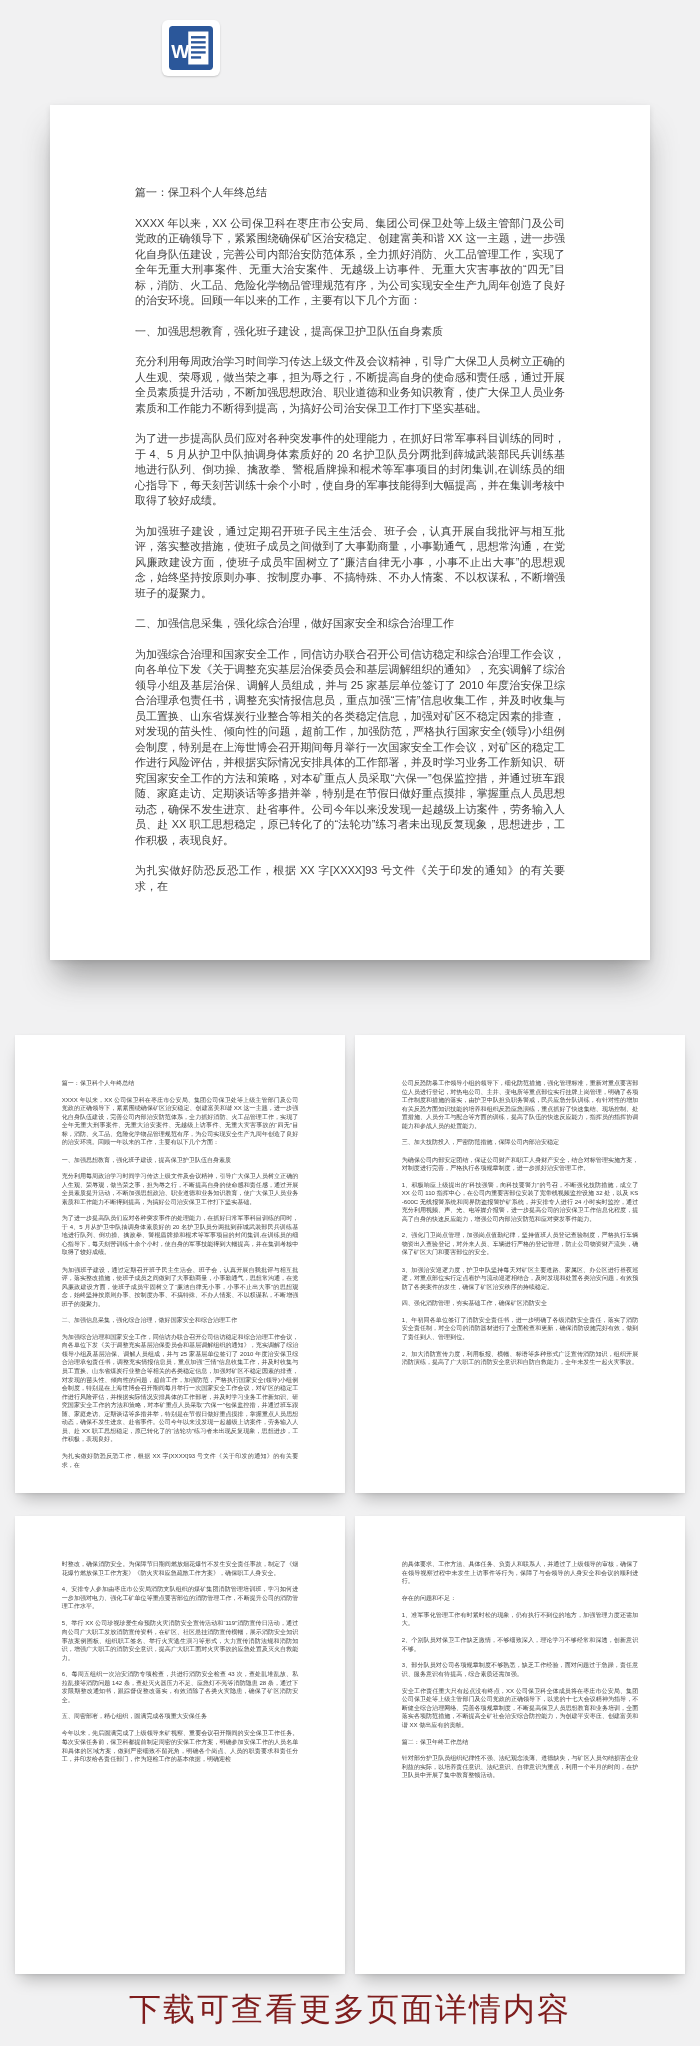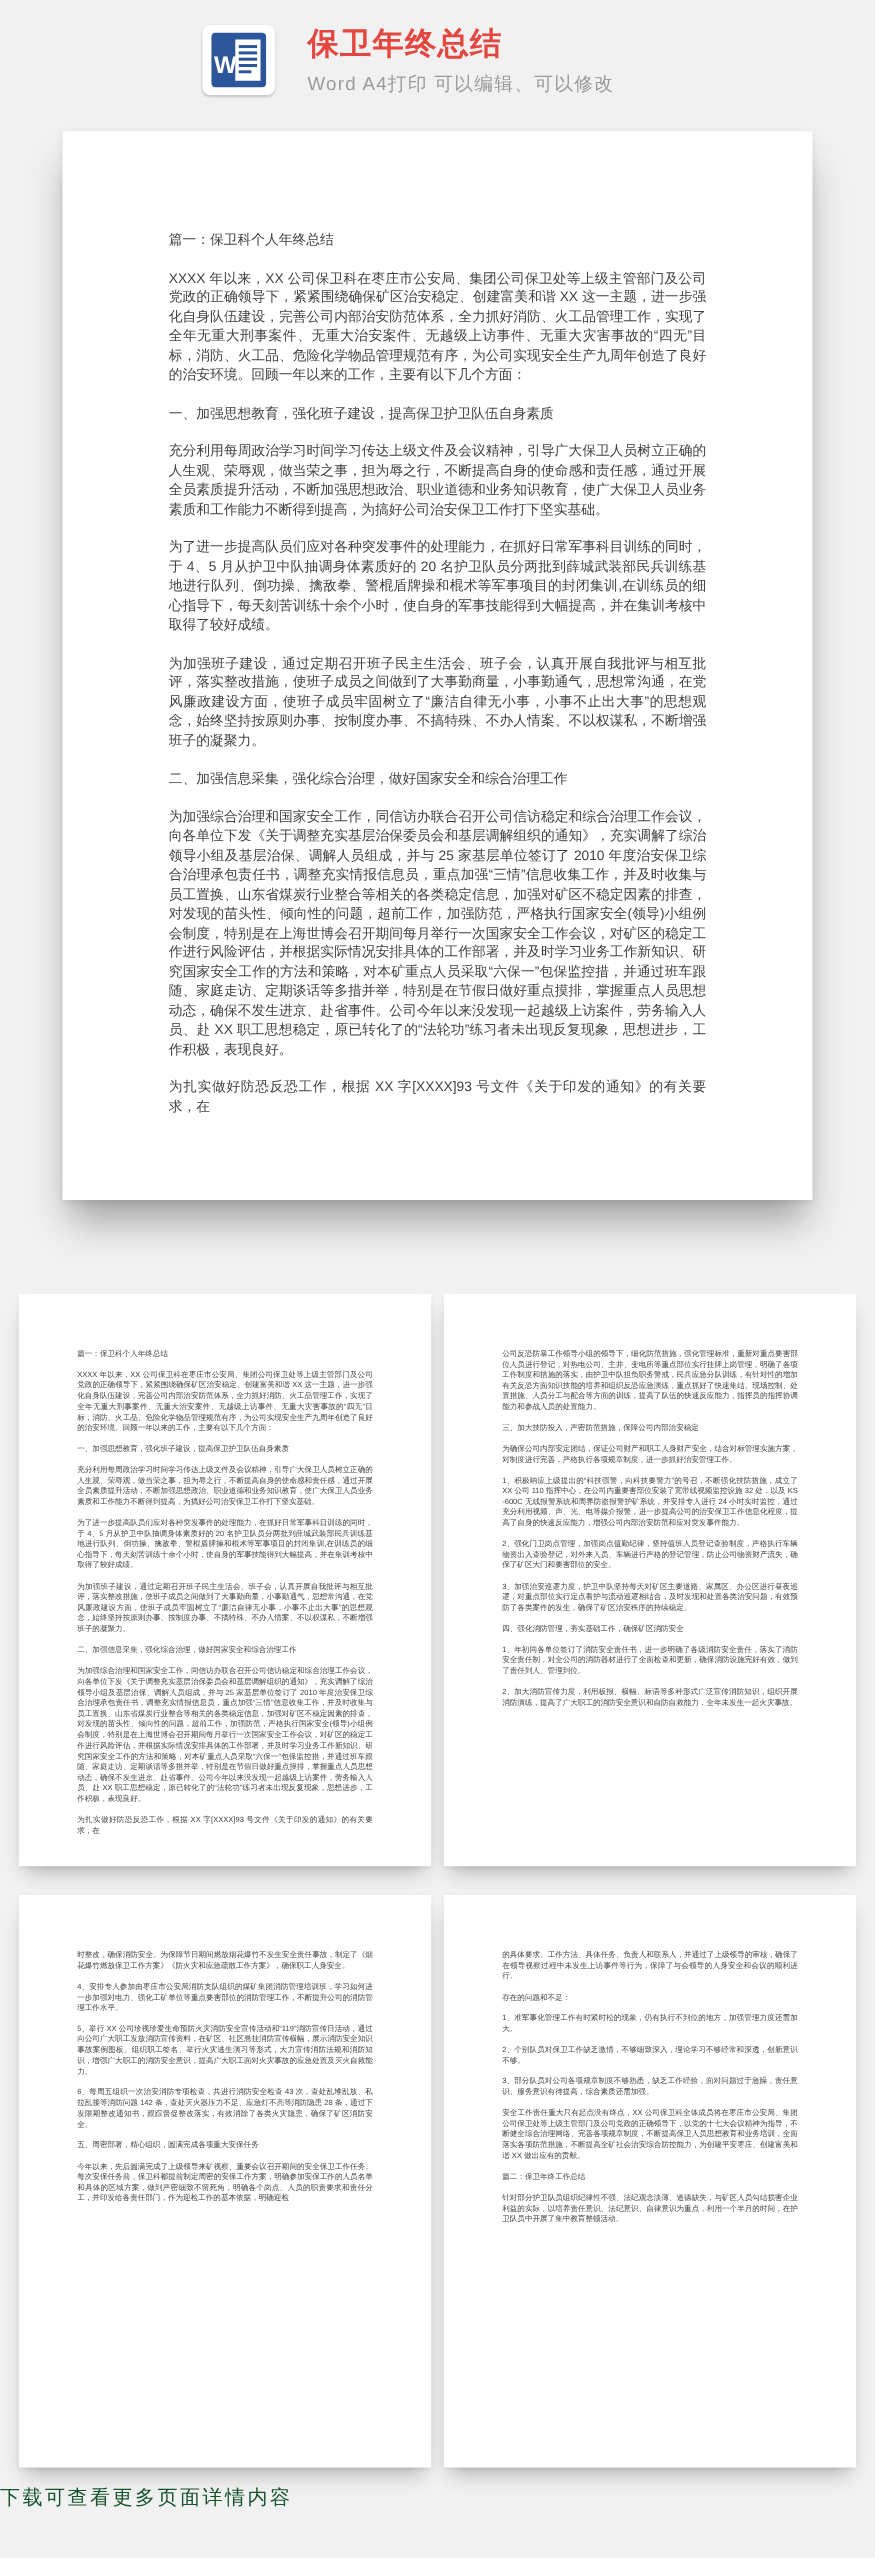--- a/index.html
+++ b/index.html
@@ -78,44 +78,41 @@
   }
   .thumb-inner{
     width:600px;
     min-height:833px;
     transform:scale(0.55);
     transform-origin:0 0;
   }
   
   .footer-note{
     margin-top:14px;
-    font-size:16px;
-    color:#14532d;
+    text-align:center;
+    font-size:32px;
+    color:#7f1d1d;
     letter-spacing:2px;
   }
 </style>
 </head>
 <body>
 
 <div class="doc-header">
   <div class="icon-tile">
     <svg width="44" height="44" viewBox="0 0 48 48" aria-hidden="true">
       <rect x="0" y="0" width="48" height="48" rx="4" fill="#2b579a"></rect>
       <path d="M21 6 L43 6 L43 42 L21 42 Z" fill="#ffffff"></path>
       <rect x="24" y="11" width="16" height="2.6" fill="#2b579a"></rect>
       <rect x="24" y="16.5" width="16" height="2.6" fill="#2b579a"></rect>
       <rect x="24" y="22" width="16" height="2.6" fill="#2b579a"></rect>
       <rect x="24" y="27.5" width="16" height="2.6" fill="#2b579a"></rect>
       <rect x="24" y="33" width="11" height="2.6" fill="#2b579a"></rect>
       <text x="2.5" y="35" fill="#ffffff" font-family="Liberation Sans, DejaVu Sans, sans-serif" font-size="21" font-weight="bold">W</text>
     </svg>
-  </div>
-  <div class="header-text">
-    <div class="doc-title">保卫年终总结</div>
-    <div class="doc-subtitle">Word A4打印 可以编辑、可以修改</div>
   </div>
 </div>
 
 <div class="main-page">
   <div class="page-content">
       <p class="para">篇一：保卫科个人年终总结</p>
       <p class="para">XXXX 年以来，XX 公司保卫科在枣庄市公安局、集团公司保卫处等上级主管部门及公司党政的正确领导下，紧紧围绕确保矿区治安稳定、创建富美和谐 XX 这一主题，进一步强化自身队伍建设，完善公司内部治安防范体系，全力抓好消防、火工品管理工作，实现了全年无重大刑事案件、无重大治安案件、无越级上访事件、无重大灾害事故的“四无”目标，消防、火工品、危险化学物品管理规范有序，为公司实现安全生产九周年创造了良好的治安环境。回顾一年以来的工作，主要有以下几个方面：</p>
       <p class="para">一、加强思想教育，强化班子建设，提高保卫护卫队伍自身素质</p>
       <p class="para">充分利用每周政治学习时间学习传达上级文件及会议精神，引导广大保卫人员树立正确的人生观、荣辱观，做当荣之事，担为辱之行，不断提高自身的使命感和责任感，通过开展全员素质提升活动，不断加强思想政治、职业道德和业务知识教育，使广大保卫人员业务素质和工作能力不断得到提高，为搞好公司治安保卫工作打下坚实基础。</p>
       <p class="para">为了进一步提高队员们应对各种突发事件的处理能力，在抓好日常军事科目训练的同时，于 4、5 月从护卫中队抽调身体素质好的 20 名护卫队员分两批到薛城武装部民兵训练基地进行队列、倒功操、擒敌拳、警棍盾牌操和棍术等军事项目的封闭集训,在训练员的细心指导下，每天刻苦训练十余个小时，使自身的军事技能得到大幅提高，并在集训考核中取得了较好成绩。</p>

